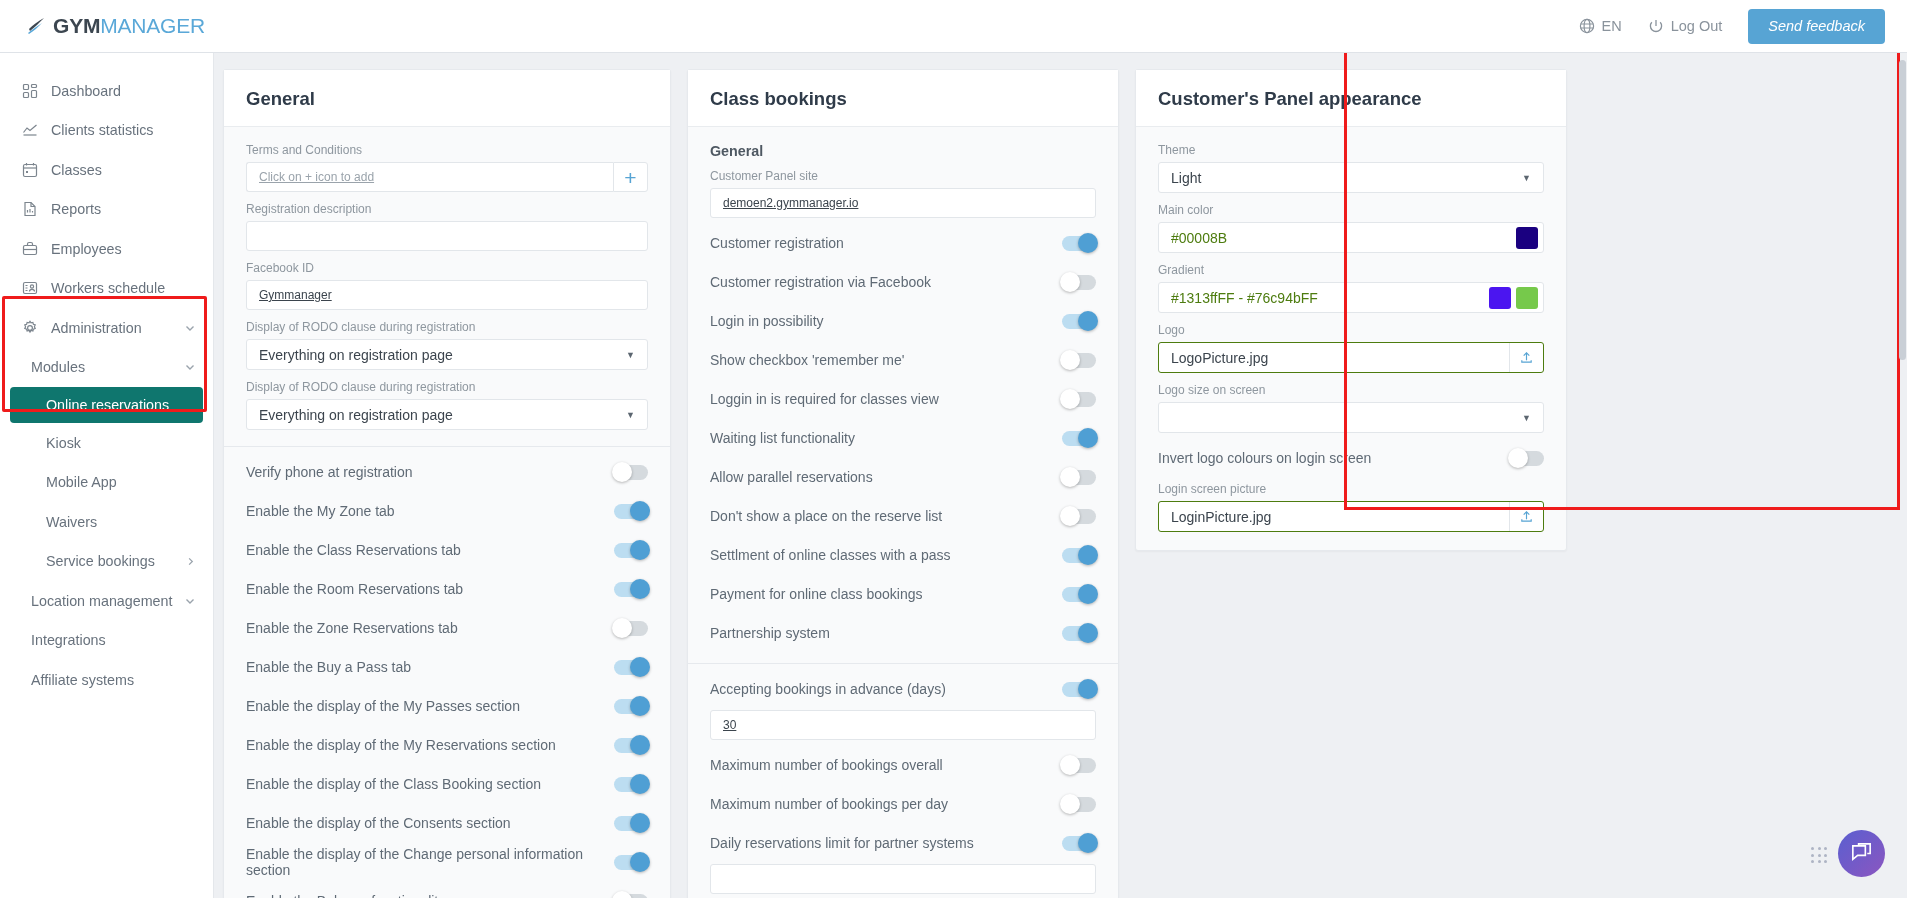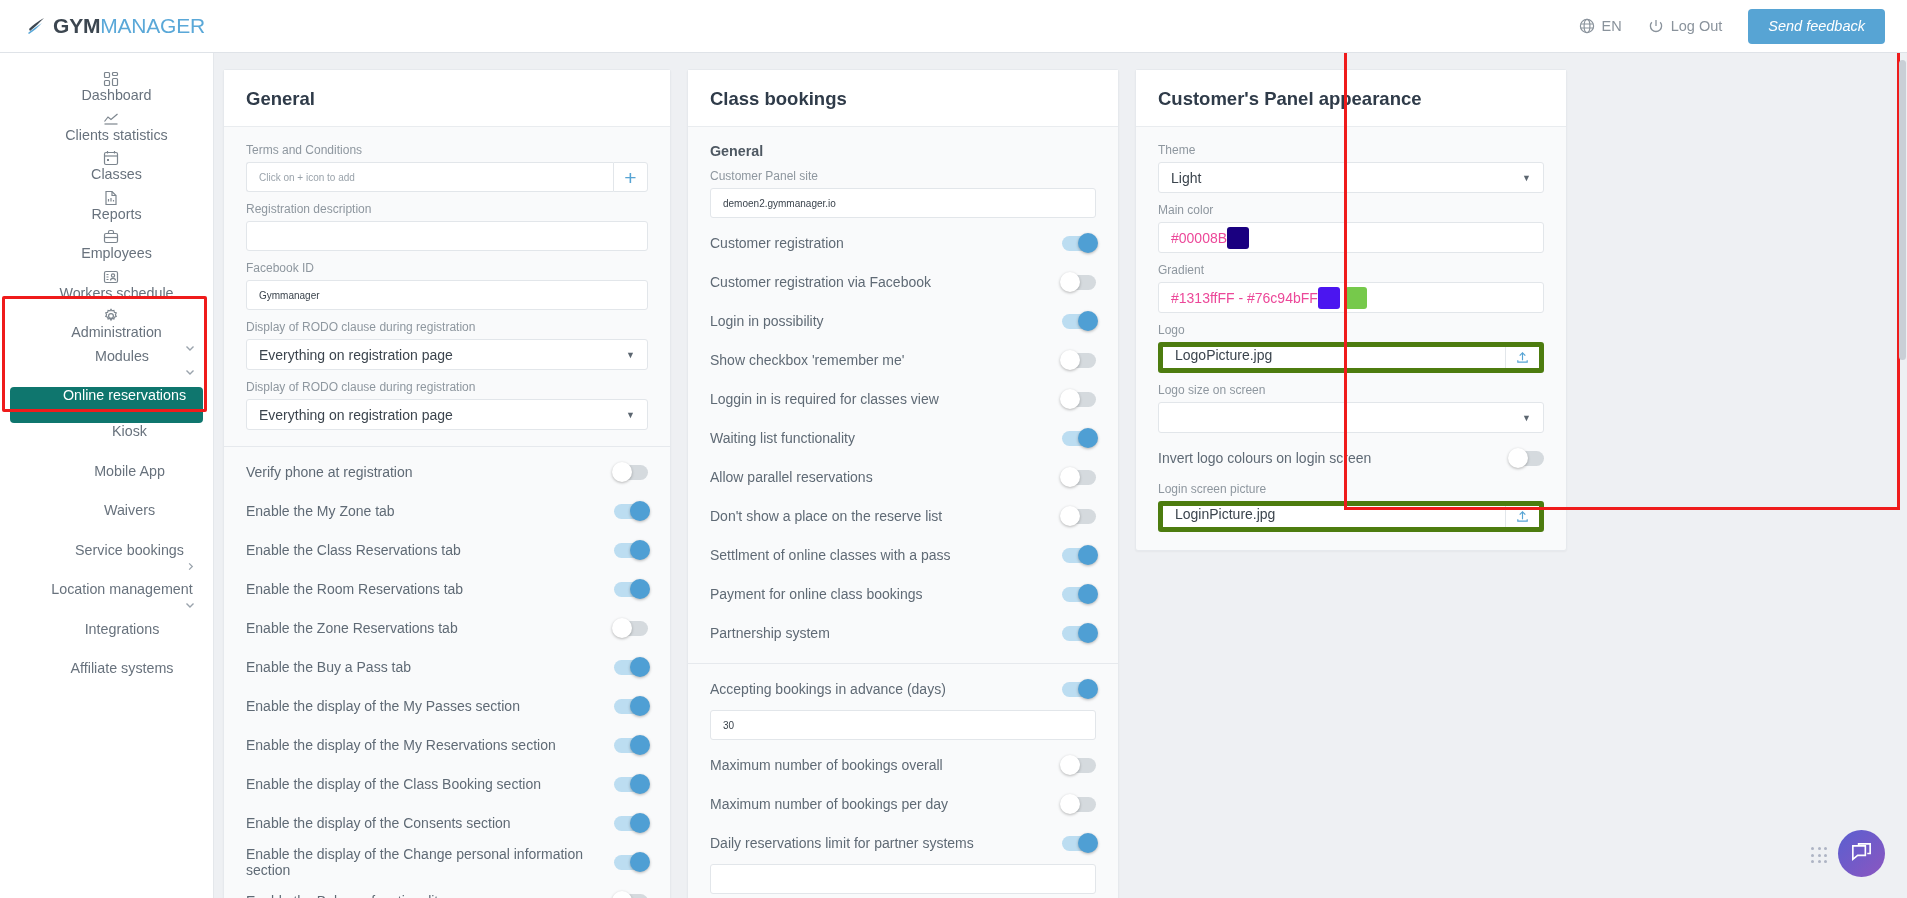--- a/index.html
+++ b/index.html
@@ -38,21 +38,21 @@
     font-style: italic;
   }
 
   
   .sidebar {
     position: absolute; top: 53px; left: 0; width: 214px; height: 845px;
     background: #ffffff; border-right: 1px solid #e4e7eb; z-index: 20;
   }
   .nav-item {
     display: flex; align-items: center; height: 39.5px;
-    padding-left: 20px; color: #68727d; font-size: 14.3px; cursor: pointer; flex-direction: column;
+    padding-left: 20px; color: #68727d; font-size: 14.3px; cursor: pointer;
   }
   .nav-item .ico { width: 20px; display:flex; align-items:center; justify-content:center; margin-right: 11px; }
   .nav-item.sub { padding-left: 46px; }
   .nav-item.sub2 { padding-left: 31px; }
   .nav-item .chev { margin-left: auto; margin-right: 18px; color: #9aa3ac; }
   .nav-item.active {
     background: #0f766e; color: #ffffff; border-radius: 4px;
     margin: 0 10px 0 10px; padding-left: 36px; height: 36px;
   }
 
@@ -81,21 +81,21 @@
 
   .col1 { width: 448px; }
   .col2 { width: 432px; }
   .col3 { width: 432px; }
 
   .field-label { font-size: 12px; color: #8e979f; margin: 10px 0 5px 0; }
   .field-label.first { margin-top: 2px; }
   .input {
     background: #ffffff; border: 1px solid #e2e6ea; border-radius: 3px;
     height: 30px; display: flex; align-items: center;
-    padding: 0 12px; font-size: 10px; color: #3b444d;
+    padding: 0 12px; font-size: 12px; color: #3b444d; text-decoration: underline;
   }
   .input.placeholder { color: #9aa3ab; }
   .input.empty { height: 30px; }
   .input-group { display: flex; }
   .input-group .input { flex: 1; border-right: none; border-radius: 3px 0 0 3px; }
   .addon {
     width: 35px; background: #fff; border: 1px solid #e2e6ea; border-radius: 0 3px 3px 0;
     display: flex; align-items: center; justify-content: center;
     color: #57a4d4; font-size: 21px; cursor: pointer; line-height: 1;
   }
@@ -118,32 +118,32 @@
   .switch.on { background: #bcddf1; }
   .knob { position: absolute; top: -2.5px; width: 20px; height: 20px; border-radius: 50%; box-shadow: 0 1px 3px rgba(0,0,0,.28); }
   .switch.off .knob { left: -2px; background: #ffffff; }
   .switch.on .knob { left: 16px; background: #4f9fd4; }
 
   .subhead { font-size: 14.3px; color: #4e5862; font-weight: bold; margin: 2px 0 10px 0; }
 
   .swatch { width: 22px; height: 22px; border-radius: 3px; flex: none; }
   .inp-with-sw {
     background: #ffffff; border: 1px solid #e2e6ea; border-radius: 3px;
-    height: 31px; display: flex; align-items: center; 
-    padding: 0 5px 0 12px; font-size: 14px; color: #ec4899;
+    height: 31px; display: flex; align-items: center; justify-content: space-between;
+    padding: 0 5px 0 12px; font-size: 14px; color: #4d7c0f;
   }
   .sw-group { display: flex; gap: 5px; }
   .upload-btn {
     width: 34px; border-left: 1px solid #e2e6ea;
     display: flex; align-items: center; justify-content: center; color: #57a4d4; cursor: pointer;
     align-self: stretch;
   }
   .inp-upload {
-    background: #ffffff; border: 5px solid #4d7c0f; border-radius: 3px;
-    height: 31px; display: flex; padding-left: 12px;
+    background: #ffffff; border: 1px solid #4d7c0f; border-radius: 3px;
+    height: 31px; display: flex; align-items: center; padding-left: 12px;
     font-size: 14px; color: #3b444d;
   }
   .inp-upload .val { flex: 1; }
 
   
   .card3-redbox {
     position: absolute; left: 1344px; top: 45px; width: 556px; height: 465px;
     border: 3px solid #ef1b1b; pointer-events: none; z-index: 26;
   }
 

